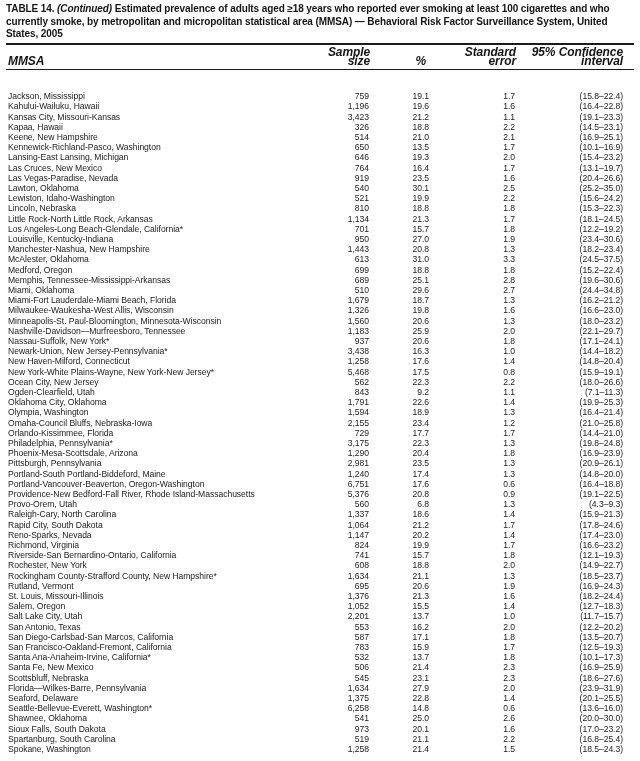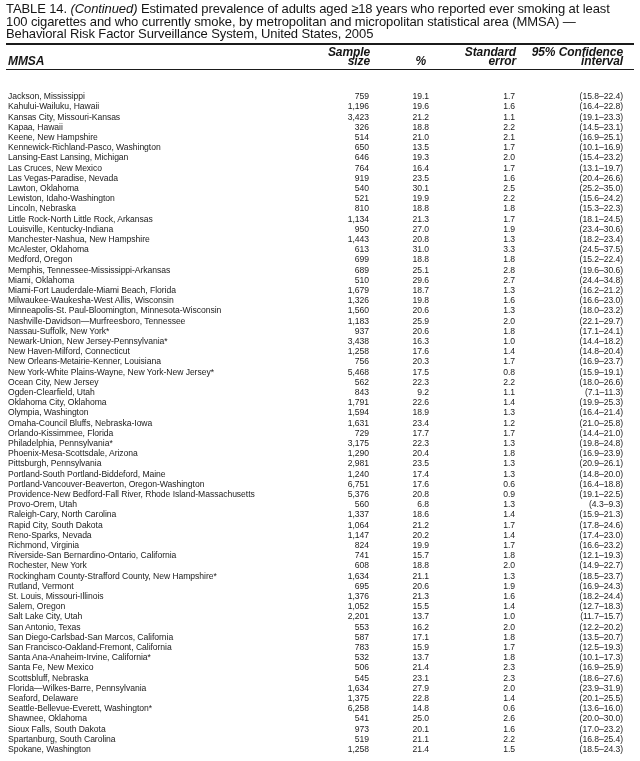--- a/index.html
+++ b/index.html
@@ -5,22 +5,22 @@
   html, body { margin: 0; padding: 0; background: #ffffff; }
   body {
     width: 640px; height: 761px;
     font-family: "Liberation Sans", sans-serif;
     color: #1b1b1b;
     overflow: hidden;
   }
   .page { padding: 3px 6px 0 6px; width: 628px; }
 
   .title {
-    font-weight: normal;
-    font-size: 13px;
+    font-weight: bold;
+    font-size: 10px;
     line-height: 12.5px;
     letter-spacing: -0.1px;
     color: #151515;
   }
   .title .cont { font-style: italic; }
 
   .rule-thick {
     border: none;
     border-top: 2.3px solid #1b1b1b;
     margin: 2px 0 0 0;
@@ -189,20 +189,27 @@
           <td class="c-num c-ci">(15.3–22.3)</td>
         </tr>
         <tr>
           <td class="c-name">Little Rock-North Little Rock, Arkansas</td>
           <td class="c-num">1,134</td>
           <td class="c-num">21.3</td>
           <td class="c-num">1.7</td>
           <td class="c-num c-ci">(18.1–24.5)</td>
         </tr>
         <tr>
+          <td class="c-name">Los Angeles-Long Beach-Glendale, California*</td>
+          <td class="c-num">701</td>
+          <td class="c-num">15.7</td>
+          <td class="c-num">1.8</td>
+          <td class="c-num c-ci">(12.2–19.2)</td>
+        </tr>
+        <tr>
           <td class="c-name">Louisville, Kentucky-Indiana</td>
           <td class="c-num">950</td>
           <td class="c-num">27.0</td>
           <td class="c-num">1.9</td>
           <td class="c-num c-ci">(23.4–30.6)</td>
         </tr>
         <tr>
           <td class="c-name">Manchester-Nashua, New Hampshire</td>
           <td class="c-num">1,443</td>
           <td class="c-num">20.8</td>
@@ -280,27 +287,20 @@
           <td class="c-num c-ci">(14.4–18.2)</td>
         </tr>
         <tr>
           <td class="c-name">New Haven-Milford, Connecticut</td>
           <td class="c-num">1,258</td>
           <td class="c-num">17.6</td>
           <td class="c-num">1.4</td>
           <td class="c-num c-ci">(14.8–20.4)</td>
         </tr>
         <tr>
-          <td class="c-name">New Orleans-Metairie-Kenner, Louisiana</td>
-          <td class="c-num">756</td>
-          <td class="c-num">20.3</td>
-          <td class="c-num">1.7</td>
-          <td class="c-num c-ci">(16.9–23.7)</td>
-        </tr>
-        <tr>
           <td class="c-name">New York-White Plains-Wayne, New York-New Jersey*</td>
           <td class="c-num">5,468</td>
           <td class="c-num">17.5</td>
           <td class="c-num">0.8</td>
           <td class="c-num c-ci">(15.9–19.1)</td>
         </tr>
         <tr>
           <td class="c-name">Ocean City, New Jersey</td>
           <td class="c-num">562</td>
           <td class="c-num">22.3</td>
@@ -323,21 +323,21 @@
         </tr>
         <tr>
           <td class="c-name">Olympia, Washington</td>
           <td class="c-num">1,594</td>
           <td class="c-num">18.9</td>
           <td class="c-num">1.3</td>
           <td class="c-num c-ci">(16.4–21.4)</td>
         </tr>
         <tr>
           <td class="c-name">Omaha-Council Bluffs, Nebraska-Iowa</td>
-          <td class="c-num">1,631</td>
+          <td class="c-num">2,155</td>
           <td class="c-num">23.4</td>
           <td class="c-num">1.2</td>
           <td class="c-num c-ci">(21.0–25.8)</td>
         </tr>
         <tr>
           <td class="c-name">Orlando-Kissimmee, Florida</td>
           <td class="c-num">729</td>
           <td class="c-num">17.7</td>
           <td class="c-num">1.7</td>
           <td class="c-num c-ci">(14.4–21.0)</td>

